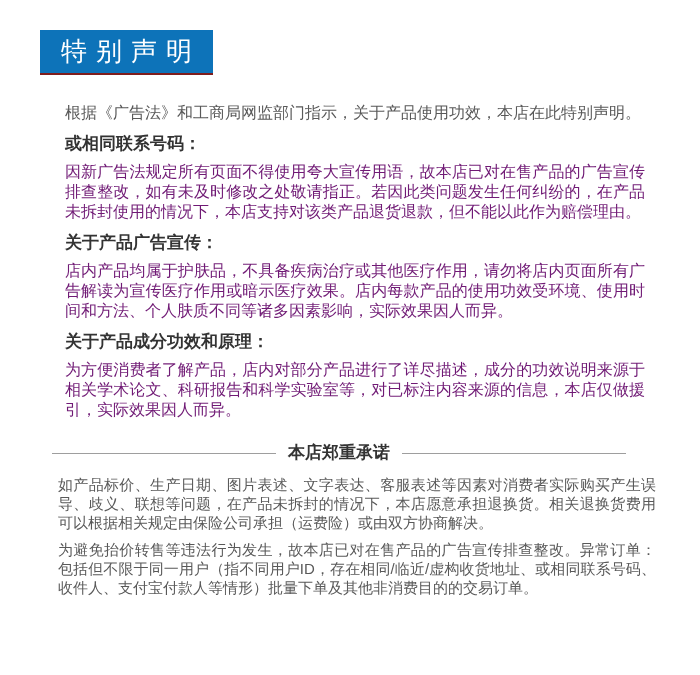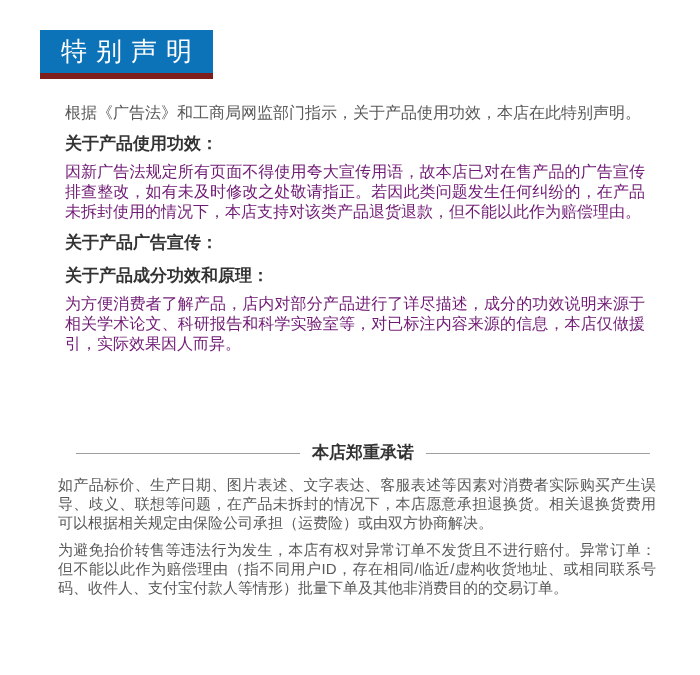--- a/index.html
+++ b/index.html
@@ -10,21 +10,21 @@
     position:relative;
     overflow:hidden;
   }
   .canvas{position:absolute;inset:0;background:#ffffff;}
 
   
   .badge{
     position:absolute;left:40px;top:30px;
     width:173px;height:43px;
     background:#0d73b9;
-    border-bottom:6px solid #7f1d1d;
+    border-bottom:2px solid #7f1d1d;
     display:flex;align-items:center;justify-content:center;
   }
   .badge-text{
     color:#ffffff;font-size:26px;font-weight:400;
     letter-spacing:9px;margin-right:-9px;
     white-space:nowrap;
   }
 
   
   .top-section{
@@ -38,21 +38,21 @@
     margin:9px 0 6px 0;color:#333333;font-size:17px;
     font-weight:bold;line-height:24px;
   }
   .section-body{
     margin:0;color:#701a75;font-size:16px;line-height:20px;
     text-align:justify;
   }
 
   
   .promise-divider{
-    position:absolute;left:76px;top:440px;width:574px;height:26px;
+    position:absolute;left:52px;top:440px;width:574px;height:26px;
     display:flex;align-items:center;
   }
   .divider-line{
     flex:1;height:1px;background:#9e9e9e;
   }
   .divider-title{
     padding:0 12px;color:#333333;font-size:17px;font-weight:bold;
     white-space:nowrap;line-height:26px;
   }
 
@@ -71,33 +71,34 @@
 
 <div class="canvas">
 
   <div class="badge">
     <span class="badge-text">特别声明</span>
   </div>
 
   <div class="top-section">
     <p class="intro">根据《广告法》和工商局网监部门指示，关于产品使用功效，本店在此特别声明。</p>
 
-    <h2 class="section-heading">关于产品使用功效：</h2>
+    <h2 class="section-heading">或相同联系号码：</h2>
     <p class="section-body">因新广告法规定所有页面不得使用夸大宣传用语，故本店已对在售产品的广告宣传排查整改，如有未及时修改之处敬请指正。若因此类问题发生任何纠纷的，在产品未拆封使用的情况下，本店支持对该类产品退货退款，但不能以此作为赔偿理由。</p>
 
     <h2 class="section-heading">关于产品广告宣传：</h2>
+    <p class="section-body">店内产品均属于护肤品，不具备疾病治疗或其他医疗作用，请勿将店内页面所有广告解读为宣传医疗作用或暗示医疗效果。店内每款产品的使用功效受环境、使用时间和方法、个人肤质不同等诸多因素影响，实际效果因人而异。</p>
 
     <h2 class="section-heading">关于产品成分功效和原理：</h2>
     <p class="section-body">为方便消费者了解产品，店内对部分产品进行了详尽描述，成分的功效说明来源于相关学术论文、科研报告和科学实验室等，对已标注内容来源的信息，本店仅做援引，实际效果因人而异。</p>
   </div>
 
   <div class="promise-divider">
     <span class="divider-line"></span>
     <span class="divider-title">本店郑重承诺</span>
     <span class="divider-line"></span>
   </div>
 
   <div class="promise-section">
     <p class="promise-para">如产品标价、生产日期、图片表述、文字表达、客服表述等因素对消费者实际购买产生误导、歧义、联想等问题，在产品未拆封的情况下，本店愿意承担退换货。相关退换货费用可以根据相关规定由保险公司承担（运费险）或由双方协商解决。</p>
-    <p class="promise-para">为避免抬价转售等违法行为发生，本店有权对异常订单不发货且不进行赔付。异常订单：但不能以此作为赔偿理由（指不同用户ID，存在相同/临近/虚构收货地址、或相同联系号码、收件人、支付宝付款人等情形）批量下单及其他非消费目的的交易订单。</p>
+    <p class="promise-para">为避免抬价转售等违法行为发生，故本店已对在售产品的广告宣传排查整改。异常订单：包括但不限于同一用户（指不同用户ID，存在相同/临近/虚构收货地址、或相同联系号码、收件人、支付宝付款人等情形）批量下单及其他非消费目的的交易订单。</p>
   </div>
 
 </div>
 
 </body></html>

